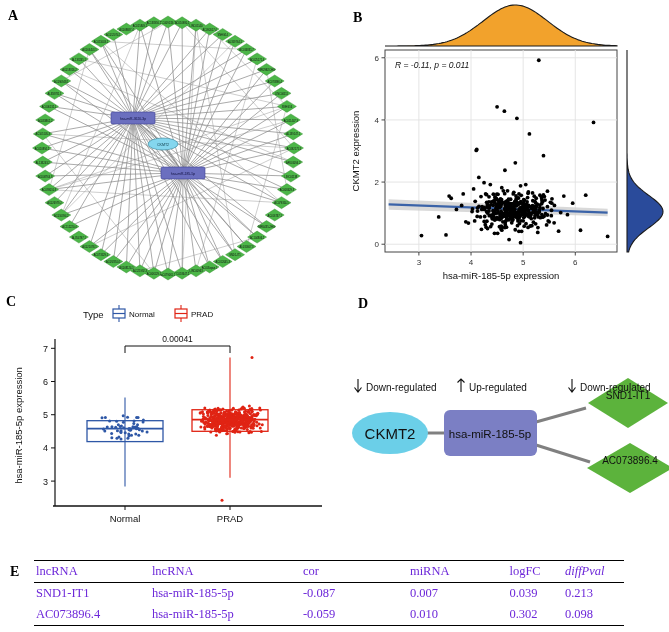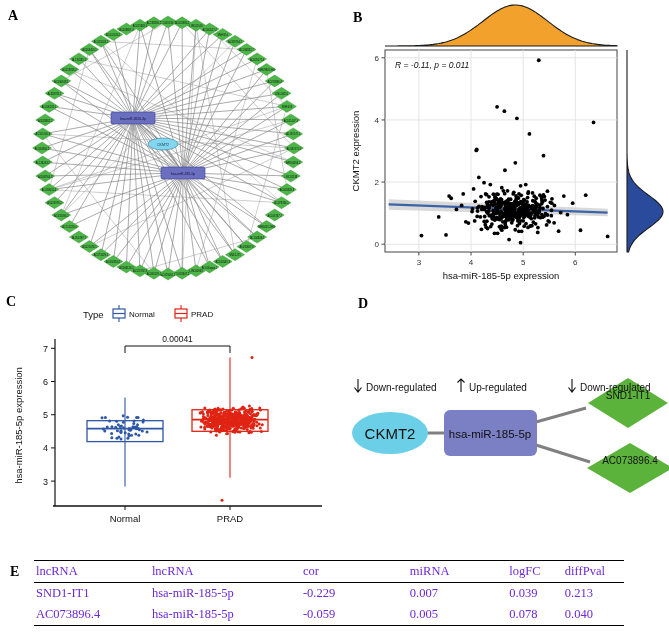--- a/index.html
+++ b/index.html
@@ -29,21 +29,21 @@
           font-family:"Liberation Serif",serif;font-size:12.5px;color:#6d28d9;}
   #tableE th{font-weight:normal;text-align:left;padding:3px 2px 3px 2px;}
   #tableE td{text-align:left;padding:3px 2px 3px 2px;}
   #tableE thead tr{border-top:1.1px solid #000;border-bottom:1.1px solid #000;}
   #tableE tbody tr:last-child{border-bottom:1.1px solid #000;}
   .col-lnc{width:120px;}
   .col-mir{width:165px;}
   .col-cor{width:115px;}
   .col-pval{width:105px;}
   .col-logfc{width:55px;margin-top:32px;}
-  .col-diff{width:60px;}
+  .col-diff{width:60px;font-style:italic;}
 </style>
 </head>
 <body>
 
 <div class="panel" id="panelA">
   <div class="panel-letter" style="left:8px;top:8px;">A</div>
   <svg id="netA" width="340" height="290">
       <g>
         <line x1="133" y1="118" x2="168" y2="22" stroke="#8a8a8a" stroke-width="0.85" opacity="0.85"></line>
         <line x1="183" y1="173" x2="168" y2="22" stroke="#8a8a8a" stroke-width="0.85" opacity="0.85"></line>
@@ -1398,28 +1398,28 @@
         <th class="col-cor">cor</th>
         <th class="col-pval">miRNA</th>
         <th class="col-logfc">logFC</th>
         <th class="col-diff">diffPval</th>
       </tr>
     </thead>
     <tbody>
       <tr>
         <td>SND1-IT1</td>
         <td>hsa-miR-185-5p</td>
-        <td>-0.229</td>
+        <td>-0.087</td>
         <td>0.007</td>
         <td>0.039</td>
         <td>0.213</td>
       </tr>
       <tr>
         <td>AC073896.4</td>
         <td>hsa-miR-185-5p</td>
         <td>-0.059</td>
-        <td>0.005</td>
-        <td>0.078</td>
-        <td>0.040</td>
+        <td>0.010</td>
+        <td>0.302</td>
+        <td>0.098</td>
       </tr>
     </tbody>
   </table>
 </div>
 
 </body></html>

